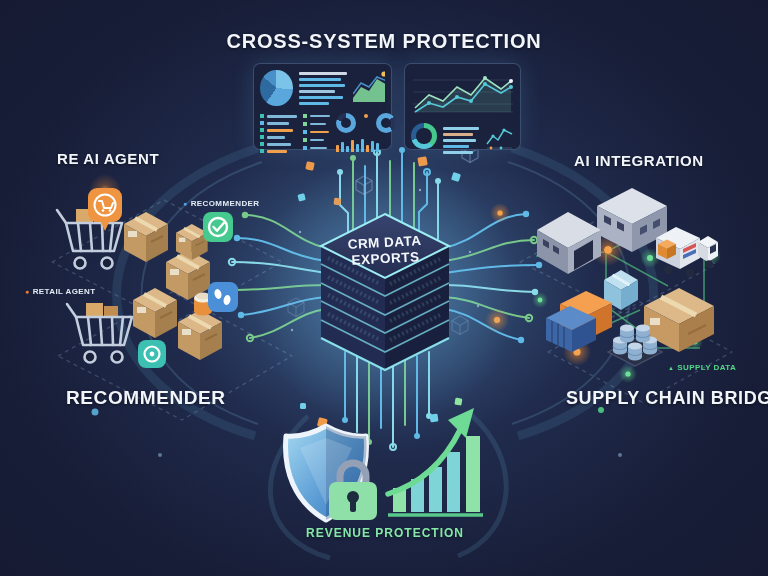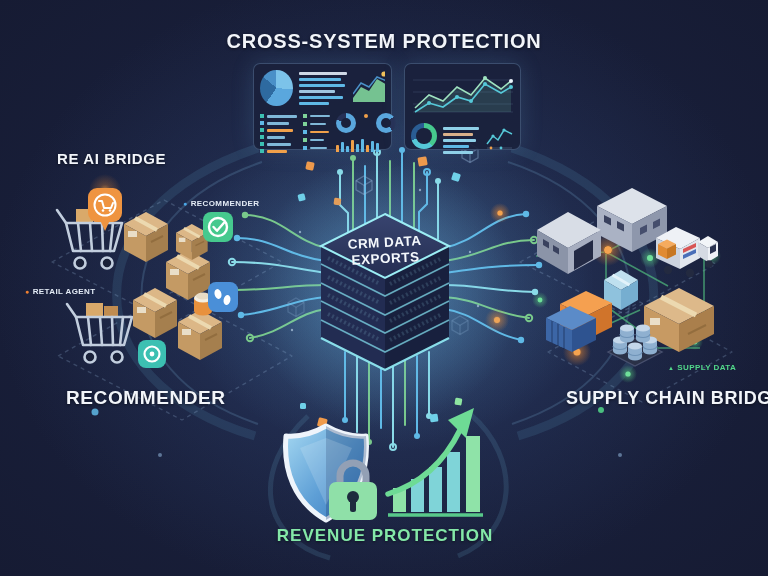--- a/index.html
+++ b/index.html
@@ -12,21 +12,21 @@
       radial-gradient(ellipse 900px 700px at 384px 288px, #1b2342 0%, #161b33 60%, #121630 100%);
   }
   .scene{position:absolute;inset:0;}
   .label{position:absolute;color:#f2f5fa;font-weight:bold;letter-spacing:.6px;white-space:nowrap;
          text-shadow:0 1px 3px rgba(0,0,0,.5);}
   .title{top:30px;left:0;width:768px;text-align:center;font-size:20px;letter-spacing:.8px;}
   .lbl-tl{top:150px;left:57px;font-size:15px;}
   .lbl-tr{top:152px;left:574px;font-size:15px;}
   .lbl-bl{top:387px;left:66px;font-size:19px;}
   .lbl-br{top:388px;left:566px;font-size:18px;}
-  .lbl-bc{top:526px;left:275px;width:220px;text-align:center;font-size:17px;color:#84e8a8;letter-spacing:1px;}
+  .lbl-bc{top:526px;left:275px;width:220px;text-align:center;font-size:12px;color:#84e8a8;letter-spacing:1px;}
   .badge{position:absolute;display:flex;align-items:center;gap:3px;color:#e4ecf6;font-weight:bold;
          font-size:8px;letter-spacing:.4px;white-space:nowrap;}
   .badge .mk{font-size:7px;line-height:1;}
   .badge-rec{top:199px;left:183px;}
   .badge-rec .mk{color:#4aa8e8;}
   .badge-ret{top:287px;left:25px;}
   .badge-ret .mk{color:#f08030;}
   .badge-sc{top:363px;left:668px;color:#52d98a;}
   .badge-sc .mk{color:#52d98a;font-size:6px;}
   
@@ -556,21 +556,22 @@
         <circle cx="8" cy="13" r="1.6" fill="#56c8d8"></circle>
           <circle cx="19" cy="7" r="1.6" fill="#56c8d8"></circle>
         <line x1="2" y1="25" x2="27" y2="25" stroke="rgba(150,180,215,0.3)" stroke-width="1"></line>
         <circle cx="6" cy="25" r="1.4" fill="#f0a04a"></circle>
           <circle cx="16" cy="25" r="1.4" fill="#56c8d8"></circle>
       </svg>
     </div>
   </div>
 
   <div class="label title">CROSS-SYSTEM PROTECTION</div>
-  <div class="label lbl-tl">RE AI BRIDGE</div>
+  <div class="label lbl-tl">RE AI AGENT</div>
+  <div class="label lbl-tr">AI INTEGRATION</div>
   <div class="label lbl-bl">RECOMMENDER</div>
   <div class="label lbl-br">SUPPLY CHAIN BRIDGE</div>
   <div class="label lbl-bc">REVENUE PROTECTION</div>
 
   <div class="badge badge-rec">
     <span class="mk">●</span>
     <span>RECOMMENDER</span>
   </div>
   <div class="badge badge-ret">
     <span class="mk">●</span>

